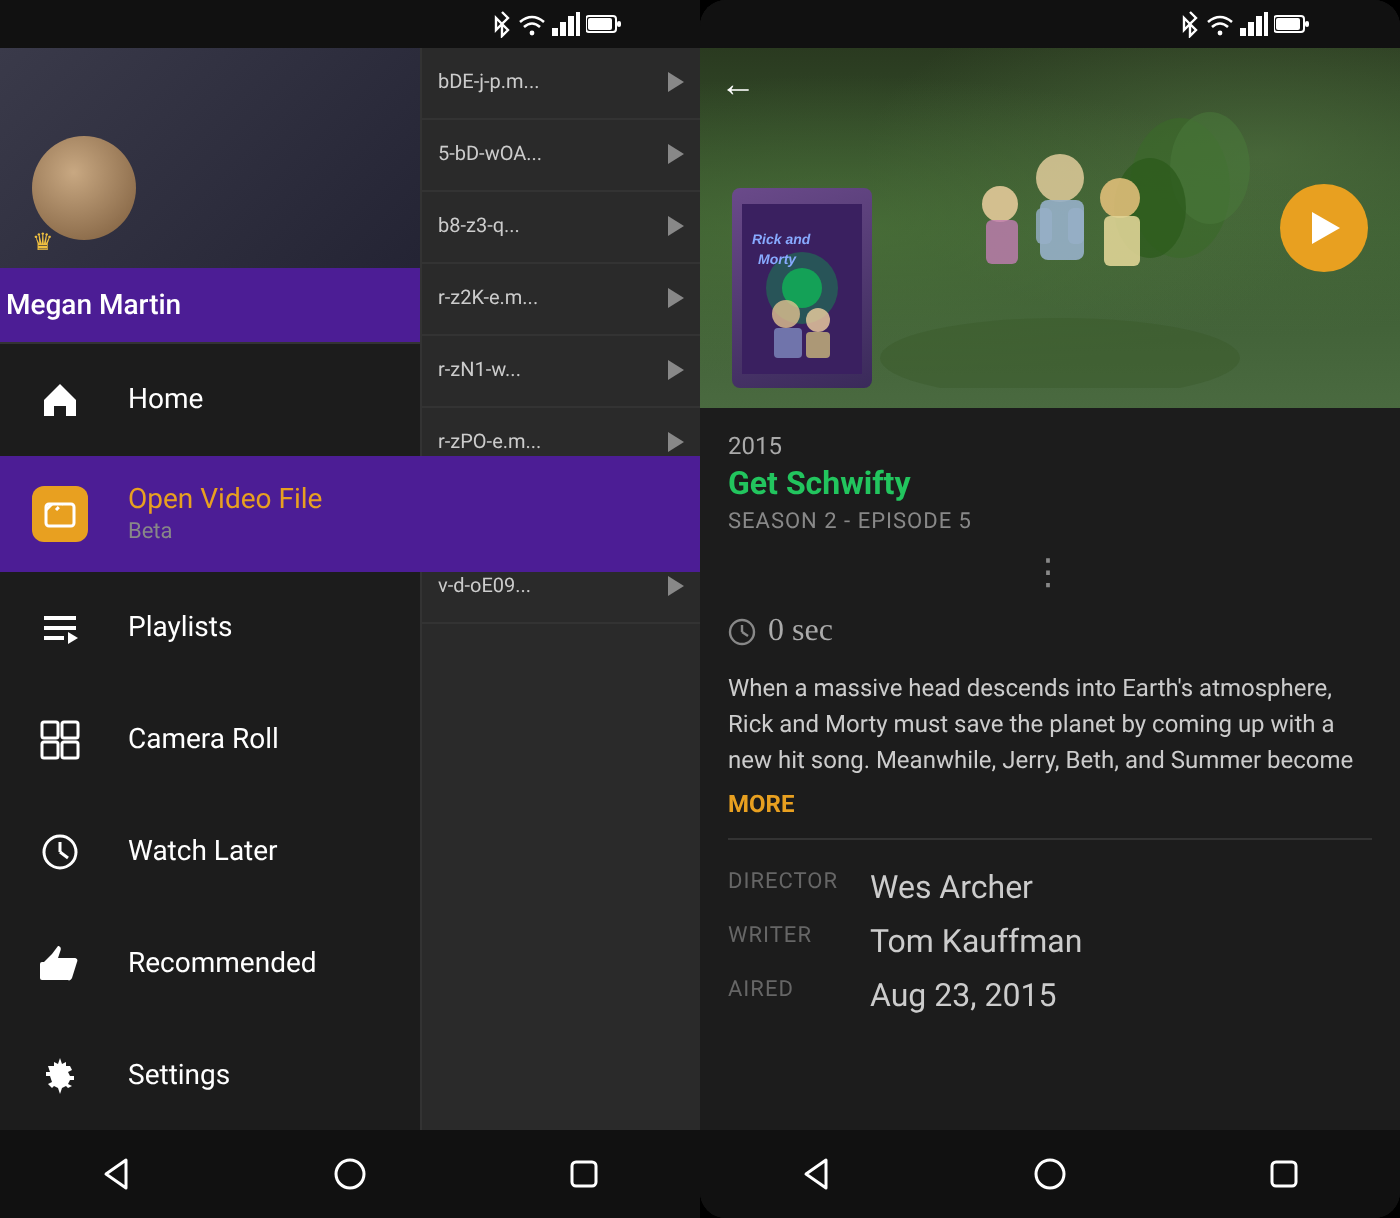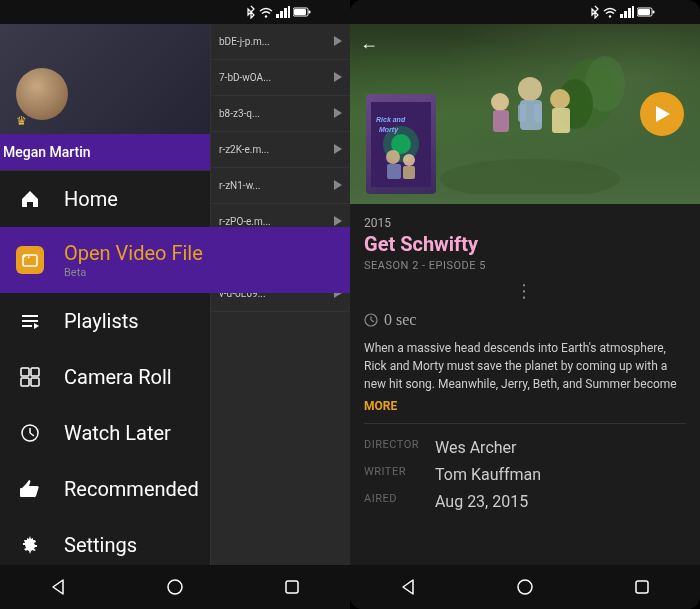--- a/index.html
+++ b/index.html
@@ -140,21 +140,21 @@
       background: #e8a020;
       border-radius: 6px;
     }
 
     .menu-label {
       flex: 1;
     }
 
     .menu-label-text {
       color: #fff;
-      font-size: 20px;
+      font-size: 14px;
     }
 
     .menu-label-text.highlight {
       color: #e8a020;
     }
 
     .menu-sublabel {
       color: #888;
       font-size: 11px;
       margin-top: 1px;
@@ -311,22 +311,22 @@
       background: #1c1c1c;
     }
 
     .episode-year {
       color: #aaa;
       font-size: 12px;
       margin-top: 12px;
     }
 
     .episode-title {
-      color: #f9a8d4;
-      font-size: 20px;
+      color: #22c55e;
+      font-size: 16px;
       font-weight: bold;
       margin-top: 2px;
     }
 
     .episode-meta {
       color: #888;
       font-size: 11px;
       margin-top: 3px;
       letter-spacing: 0.5px;
     }
@@ -461,21 +461,21 @@
     <span class="profile-name">Megan Martin</span>
     <span class="dropdown-arrow">▾</span>
   </div>
 
   <div class="file-list-overlay">
     <div class="file-item">
       <span class="file-name">bDE-j-p.m...</span>
       <div class="play-arrow"></div>
     </div>
     <div class="file-item">
-      <span class="file-name">7-bD-wOA...</span>
+      <span class="file-name">5-bD-wOA...</span>
       <div class="play-arrow"></div>
     </div>
     <div class="file-item">
       <span class="file-name">b8-z3-q...</span>
       <div class="play-arrow"></div>
     </div>
     <div class="file-item">
       <span class="file-name">r-z2K-e.m...</span>
       <div class="play-arrow"></div>
     </div>

